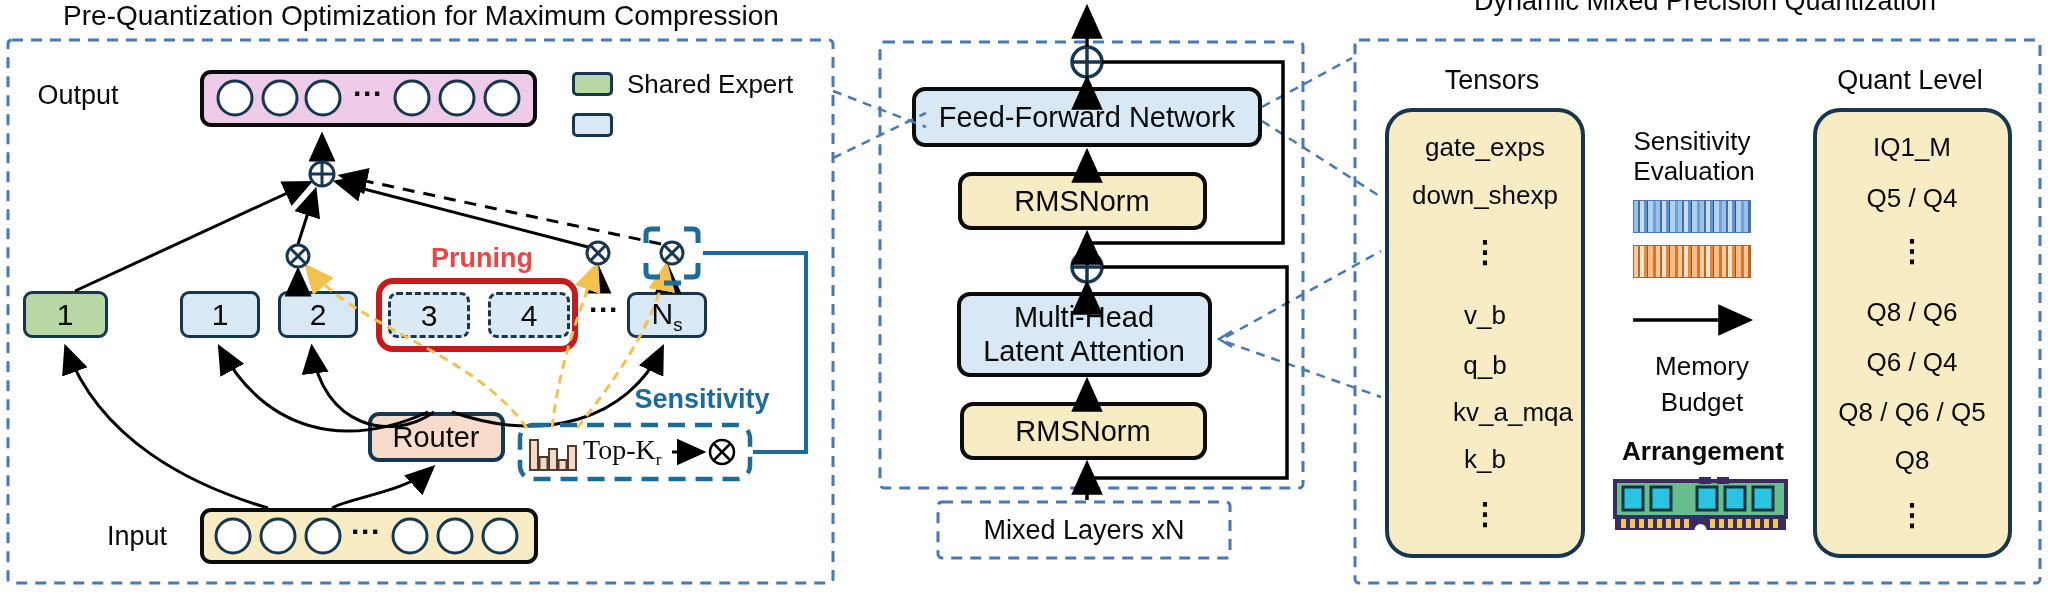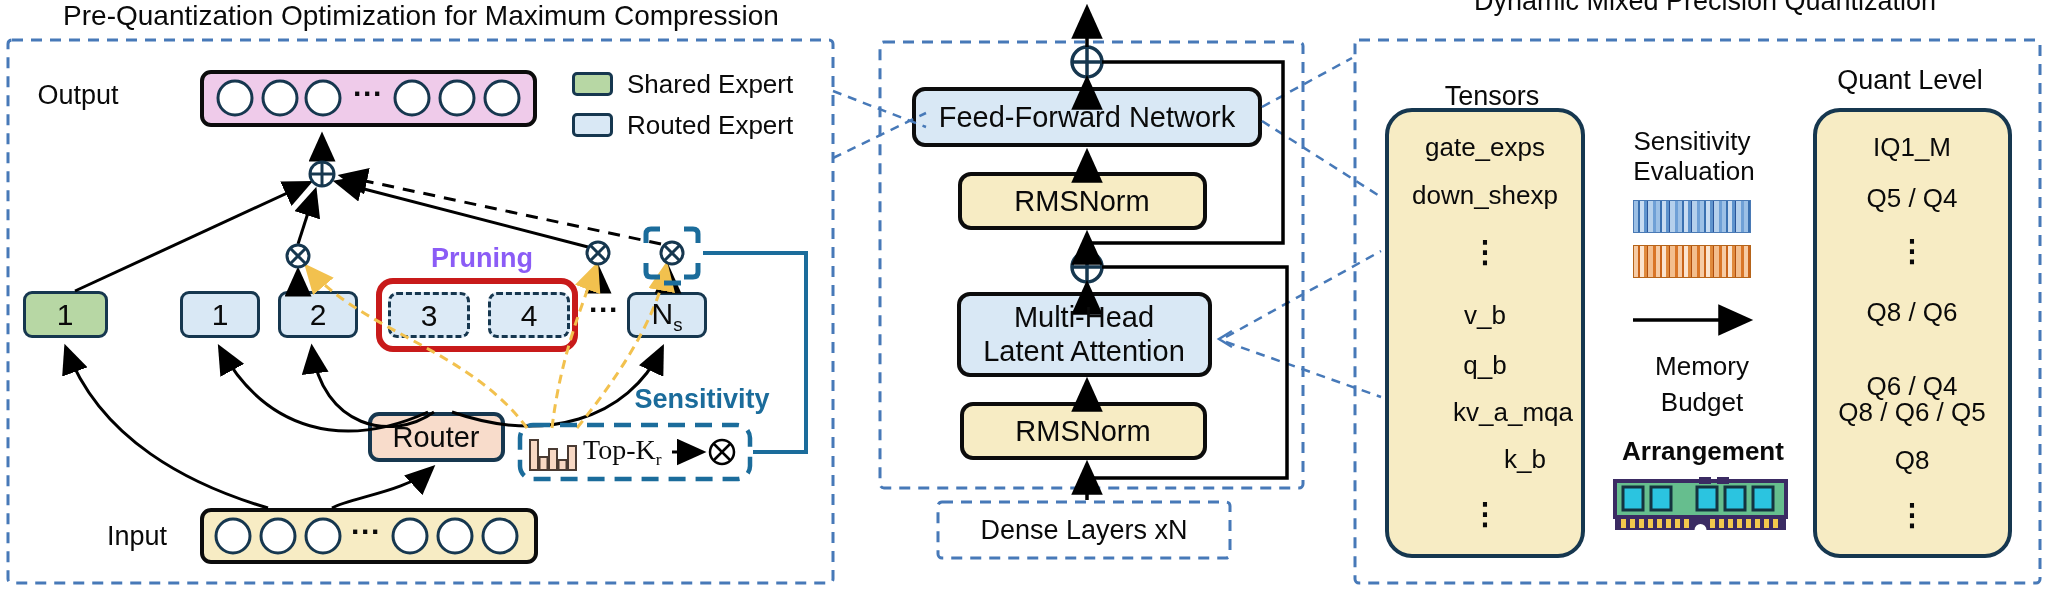--- a/index.html
+++ b/index.html
@@ -33,21 +33,21 @@
   .list-box{border:4px solid #16374F;border-radius:27px;background:#F7ECC4;}
   .tensors-box{left:1385px;top:108px;width:200px;height:450px;}
   .quant-box{left:1813px;top:108px;width:199px;height:450px;}
   .hm{position:absolute;width:118px;height:33px;box-sizing:border-box;}
   .hm-blue{left:1633px;top:200px;border:1px solid #4a7ab5;background:repeating-linear-gradient(90deg,
     #9CC0E6 0 4px,#3A70B0 4px 6px,#C8DCF2 6px 10px,#5E93CD 10px 13px,#2A559A 13px 14px,#B5D0EC 14px 19px,#6FA0D6 19px 22px);}
   .hm-orange{left:1633px;top:245px;border:1px solid #b5641a;background:repeating-linear-gradient(90deg,
     #F6CBA4 0 4px,#C9641A 4px 6px,#FBE4CF 6px 10px,#E08A3C 10px 13px,#B04E0E 13px 14px,#F3BE8E 14px 19px,#D97527 19px 22px);}
   .t27{font-size:27px;} .t28{font-size:28px;} .t29{font-size:29px;} .t26{font-size:26px;}
   .t30{font-size:30px;} .bold{font-weight:bold;}
-  .red{color:#8b5cf6;} .teal{color:#1B6C9B;}
+  .red{color:#ef4444;} .teal{color:#1B6C9B;}
   sub{font-size:0.62em;}
   .serif{font-family:"Liberation Serif",serif;}
 </style>
 </head>
 <body>
 
 <div id="stage">
 
   <div class="box output-box"></div>
   <div class="box input-box"></div>
@@ -240,62 +240,61 @@
       <circle cx="87.5" cy="57" r="6" fill="#ffffff"></circle>
     </g>
   </svg>
 
   <div class="lbl t28" style="left:421px;top:16px;">Pre-Quantization Optimization for Maximum Compression</div>
   <div class="lbl t27" style="left:78px;top:96px;">Output</div>
   <div class="lbl t27" style="left:137px;top:537px;">Input</div>
   <div class="lbl t30 bold" style="left:368px;top:94px;">···</div>
   <div class="lbl t30 bold" style="left:366px;top:532px;">···</div>
   <div class="lbl t26 left-align" style="left:627px;top:85px;">Shared Expert</div>
-  <div class="lbl t26 left-align" style="left:627px;top:126px;">Routed Expert</div>
 
   <div class="lbl t30" style="left:65px;top:315px;">1</div>
   <div class="lbl t30" style="left:220px;top:315px;">1</div>
   <div class="lbl t30" style="left:318px;top:315px;">2</div>
   <div class="lbl t30" style="left:429px;top:316px;">3</div>
   <div class="lbl t30" style="left:529px;top:316px;">4</div>
   <div class="lbl t30 bold" style="left:604px;top:310px;">···</div>
   <div class="lbl t30" style="left:667px;top:316px;"><span>N</span><sub>s</sub></div>
 
   <div class="lbl t27 bold red" style="left:482px;top:259px;">Pruning</div>
   <div class="lbl t27 bold teal" style="left:702px;top:400px;">Sensitivity</div>
   <div class="lbl t29" style="left:436px;top:438px;">Router</div>
   <div class="lbl t28 serif left-align" style="left:583px;top:452px;"><span>Top-K</span><sub>r</sub></div>
 
   <div class="lbl t29" style="left:1087px;top:118px;">Feed-Forward Network</div>
   <div class="lbl t29" style="left:1082px;top:202px;">RMSNorm</div>
   <div class="lbl t29" style="left:1084px;top:318px;">Multi-Head</div>
   <div class="lbl t29" style="left:1084px;top:352px;">Latent Attention</div>
   <div class="lbl t29" style="left:1083px;top:432px;">RMSNorm</div>
-  <div class="lbl t27" style="left:1084px;top:531px;">Dense Layers xN</div>
+  <div class="lbl t27" style="left:1084px;top:531px;">Mixed Layers xN</div>
 
   <div class="lbl t27" style="left:1705px;top:2px;">Dynamic Mixed Precision Quantization</div>
-  <div class="lbl t27" style="left:1492px;top:81px;margin-top:16px;">Tensors</div>
+  <div class="lbl t27" style="left:1492px;top:81px;">Tensors</div>
   <div class="lbl t27" style="left:1910px;top:81px;">Quant Level</div>
   <div class="lbl t26" style="left:1692px;top:142px;">Sensitivity</div>
   <div class="lbl t26" style="left:1694px;top:172px;">Evaluation</div>
   <div class="lbl t26" style="left:1702px;top:367px;">Memory</div>
   <div class="lbl t26" style="left:1702px;top:403px;">Budget</div>
   <div class="lbl t26" style="left:1703px;top:452px;font-weight:bold;">Arrangement</div>
 
   <div class="lbl t26" style="left:1485px;top:148px;">gate_exps</div>
   <div class="lbl t26" style="left:1485px;top:196px;">down_shexp</div>
   <div class="lbl t30 bold" style="left:1485px;top:252px;">⋮</div>
   <div class="lbl t26" style="left:1485px;top:316px;">v_b</div>
   <div class="lbl t26" style="left:1485px;top:366px;">q_b</div>
   <div class="lbl t26" style="left:1485px;top:413px;margin-left:28px;">kv_a_mqa</div>
-  <div class="lbl t26" style="left:1485px;top:460px;margin-left:40px;">k_b</div>
+  <div class="lbl t26" style="left:1485px;top:460px;">k_b</div>
   <div class="lbl t30 bold" style="left:1485px;top:514px;">⋮</div>
 
   <div class="lbl t26" style="left:1912px;top:148px;">IQ1_M</div>
   <div class="lbl t26" style="left:1912px;top:199px;">Q5 / Q4</div>
   <div class="lbl t30 bold" style="left:1912px;top:251px;">⋮</div>
   <div class="lbl t26" style="left:1912px;top:313px;">Q8 / Q6</div>
-  <div class="lbl t26" style="left:1912px;top:363px;margin-top:24px;">Q6 / Q4</div>
+  <div class="lbl t26" style="left:1912px;top:363px;">Q6 / Q4</div>
   <div class="lbl t26" style="left:1912px;top:413px;">Q8 / Q6 / Q5</div>
   <div class="lbl t26" style="left:1912px;top:461px;">Q8</div>
   <div class="lbl t30 bold" style="left:1912px;top:515px;">⋮</div>
 
 </div>
 
 </body></html>

